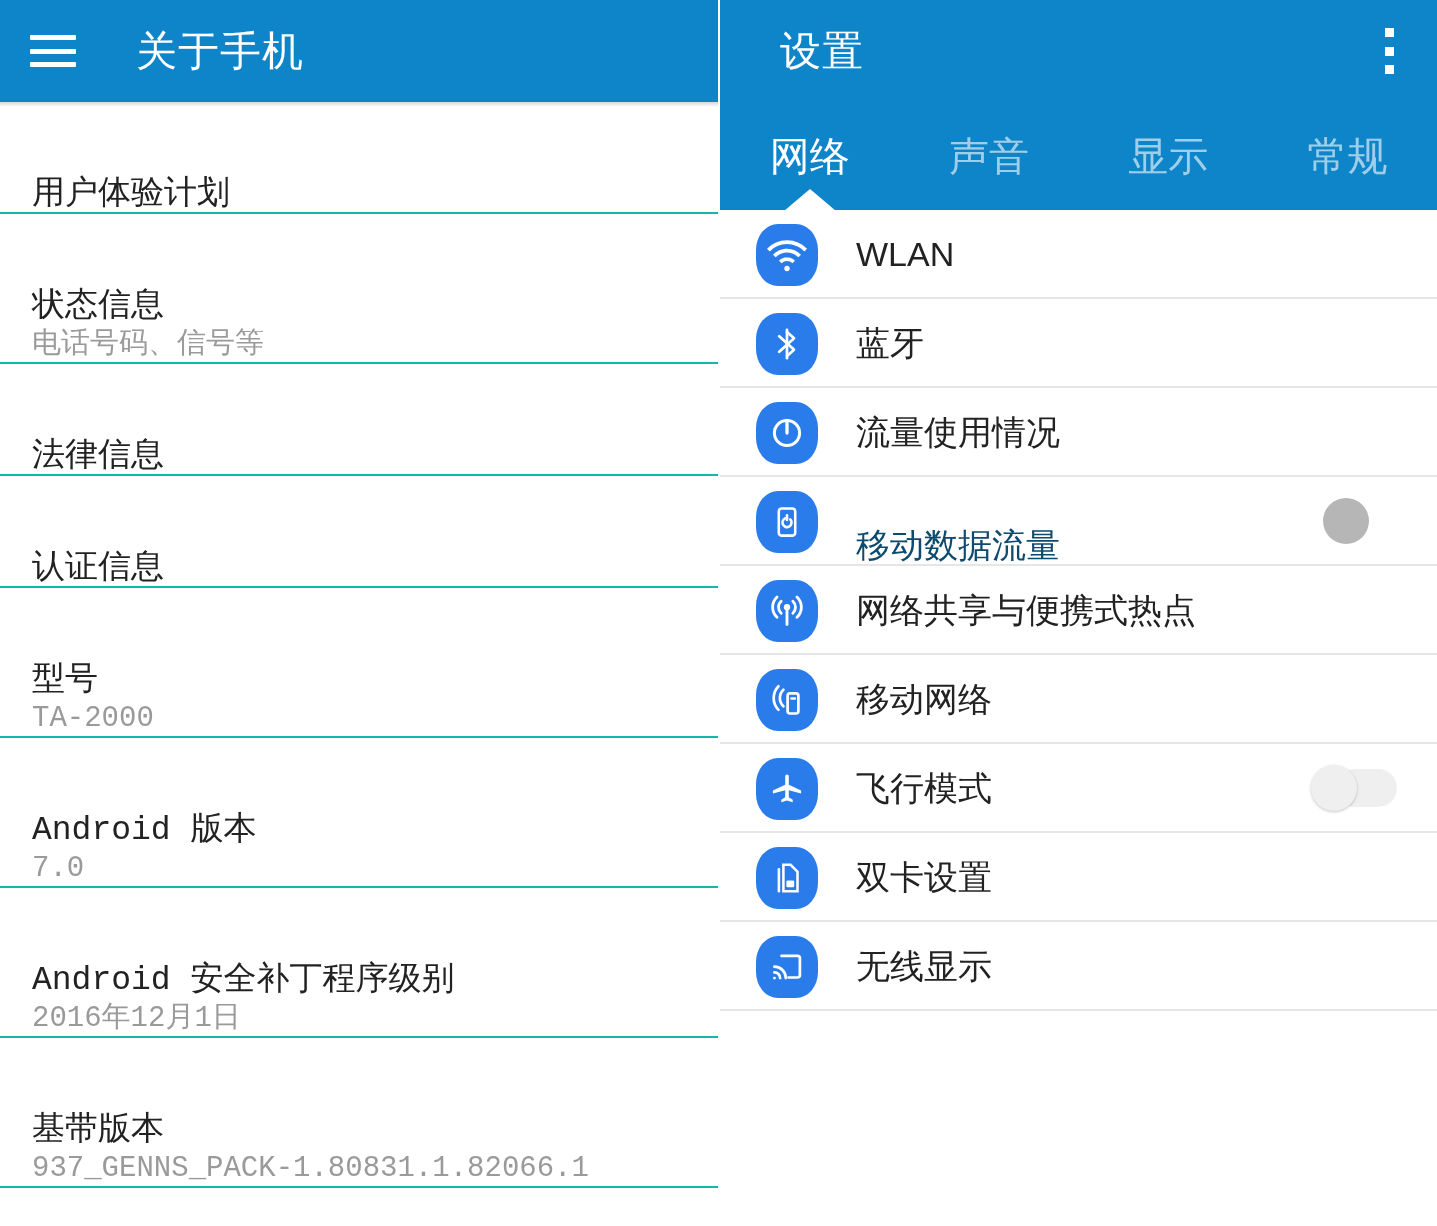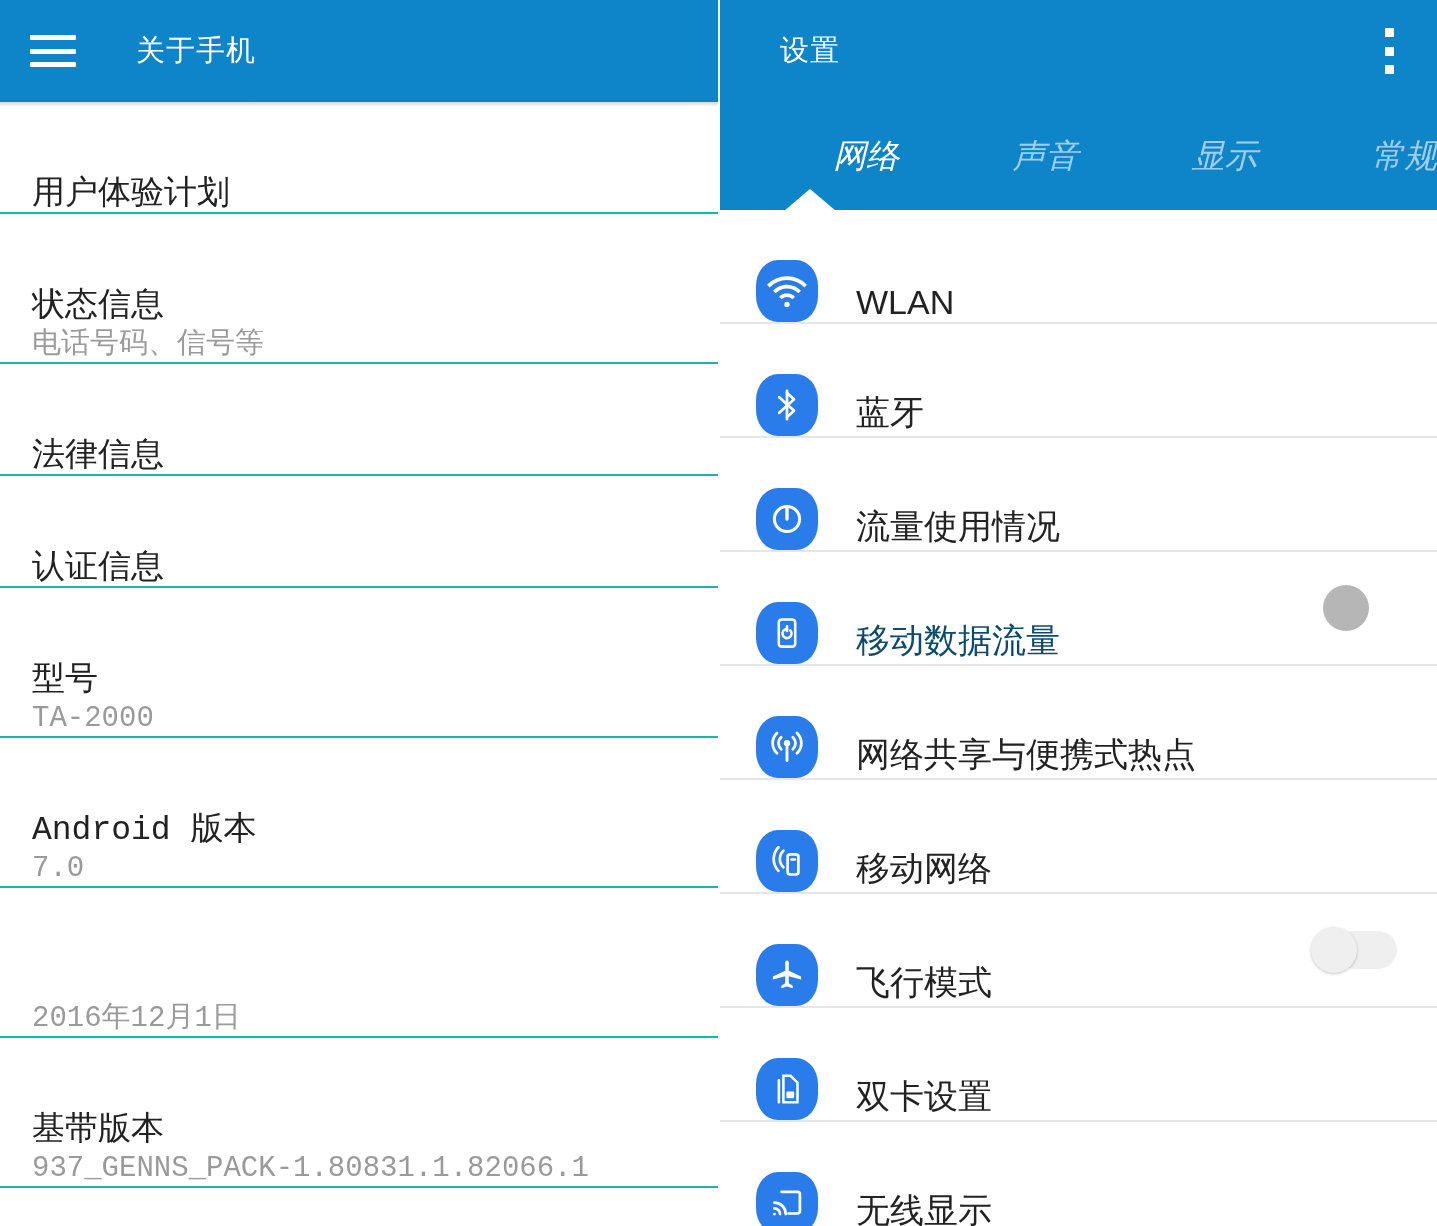--- a/index.html
+++ b/index.html
@@ -29,21 +29,21 @@
   }
   .appbar-shadow {
     position:absolute; left:0; right:0; top:102px; height:5px;
     background: linear-gradient(to bottom, rgba(0,0,0,0.16), rgba(0,0,0,0));
     z-index: 4; pointer-events:none;
   }
   .hamburger { width: 46px; height: 32px; display:flex; flex-direction:column; justify-content:space-between; cursor:pointer; }
   .hamburger i { display:block; height:5px; background:#ffffff; border-radius:1px; }
   .appbar-title {
     color: #ffffff;
-    font-size: 29px;
+    font-size: 41px;
     font-weight: 400;
     margin-left: 60px;
     letter-spacing: 1px;
     white-space: nowrap;
   }
   .appbar-title-r { margin-left: 30px; }
 
   .overflow {
     position: absolute; right: 28px; top: 50%; transform: translateY(-50%);
     width: 40px; height: 46px;
@@ -81,46 +81,45 @@
   .tabbar {
     height: 108px;
     background: #0e84c9;
     display: flex;
     align-items: center;
     position: relative;
     z-index: 3;
   }
   .tab {
     flex: 1;
-    text-align: right;
-    font-size: 33px;
+    text-align: center;
+    font-size: 40px;
     color: rgba(255,255,255,0.60);
     cursor: pointer;
     position: relative;
     line-height: 108px;
     height: 108px;
-    font-style: italic;
   }
   .tab.active { color: #ffffff; }
   .tab-pointer {
     position: absolute;
     left: 50%;
     bottom: -1px;
     transform: translateX(-50%);
     width: 0; height: 0;
     border-left: 26px solid transparent;
     border-right: 26px solid transparent;
     border-bottom: 22px solid #ffffff;
   }
 
   
   .srow {
-    height: 114px;
+    height: 89px;
     display: flex;
-    align-items: flex-end;
+    align-items: center;
     padding: 2px 24px 0 36px;
     border-bottom: 2px solid #e6e6e6;
     background: #ffffff;
     position: relative;
   }
   .tile {
     width: 62px; height: 62px;
     background: #2b7ceb;
     
     border-radius: 22px / 26px;
@@ -190,20 +189,21 @@
         <div class="row-title">型号</div>
         <div class="row-sub">TA-2000</div>
       </div>
 
       <div class="row two">
         <div class="row-title">Android 版本</div>
         <div class="row-sub">7.0</div>
       </div>
 
       <div class="row two">
+        <div class="row-title">Android 安全补丁程序级别</div>
         <div class="row-sub">2016年12月1日</div>
       </div>
 
       <div class="row two">
         <div class="row-title">基带版本</div>
         <div class="row-sub">937_GENNS_PACK-1.80831.1.82066.1</div>
       </div>
 
       <div class="row two">
         

